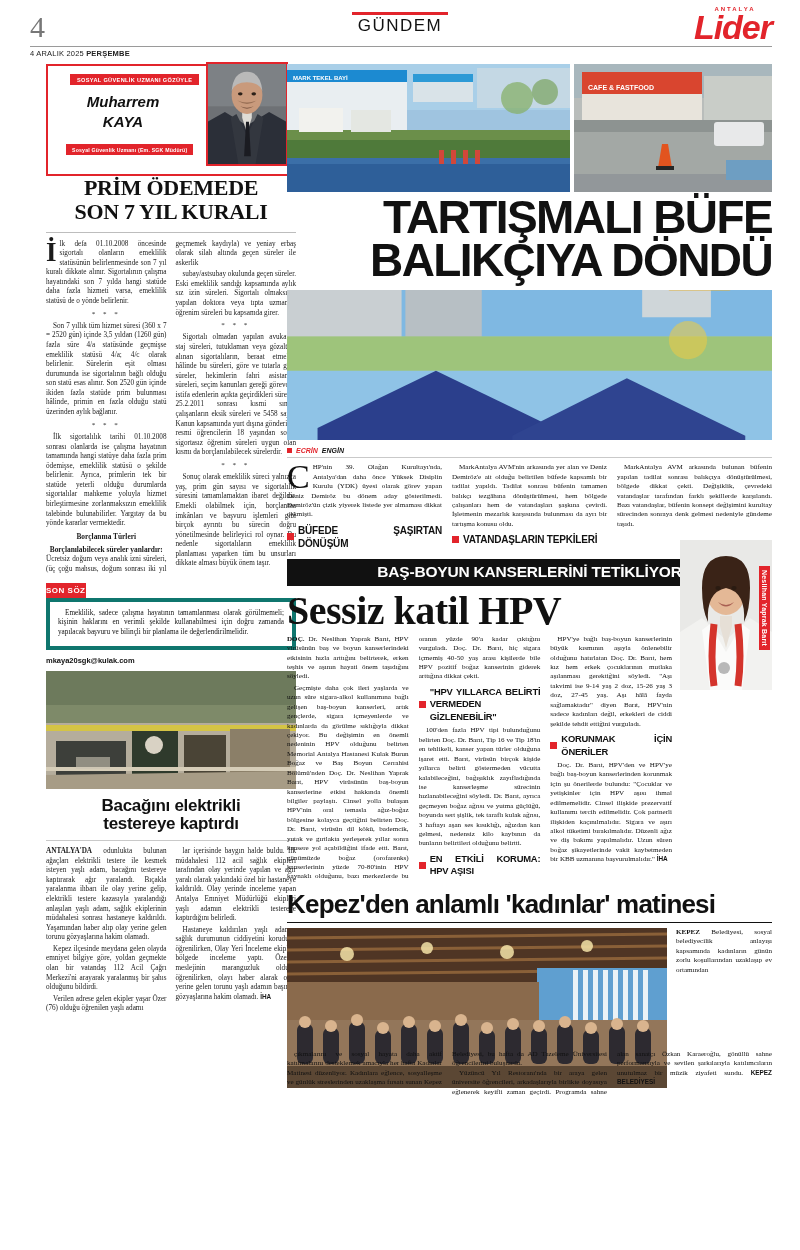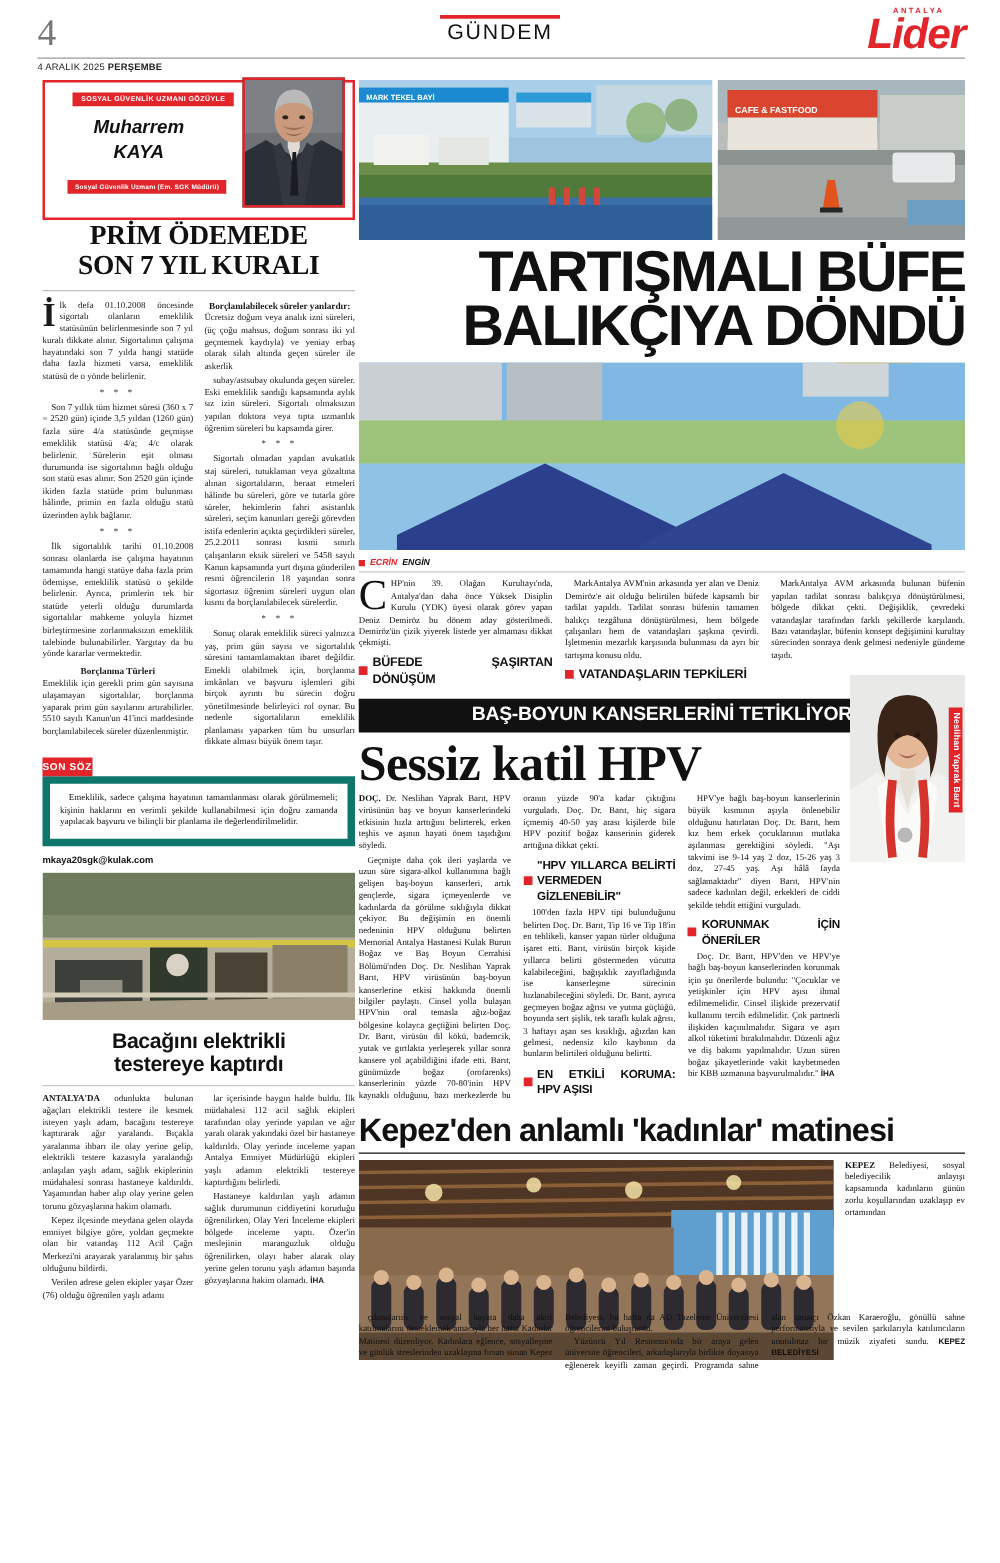--- a/index.html
+++ b/index.html
@@ -47,21 +47,21 @@
   }
   .dateline {
     position:absolute; left:30px; top:49px;
     font-family:"Liberation Sans", sans-serif;
     font-size:7.5px; color:#222; letter-spacing:.2px;
   }
   .dateline b { font-weight:700; }
 
   
   .content { position:absolute; left:30px; top:64px; width:742px; }
-  .col-left { position:absolute; left:4px; top:0; width:250px; }
+  .col-left { position:absolute; left:16px; top:0; width:250px; }
   .col-main { position:absolute; left:257px; top:0; width:485px; }
 
   
   .columnist {
     position:relative; border:2.5px solid #e2242b; height:112px;
     background:#fff;
   }
   .col-tag {
     position:absolute; left:22px; top:8px;
     background:#e2242b; color:#fff;
@@ -120,21 +120,21 @@
 
   
   .sonsoz-wrap { position:relative; margin-top:4px; }
   .sonsoz-tag {
     background:#e2242b; color:#fff; display:inline-block;
     font-family:"Liberation Sans", sans-serif;
     font-size:8px; font-weight:700; letter-spacing:.5px;
     padding:3px 0;
   }
   .sonsoz-box {
-    border:6px solid #0f766e; padding:7px 8px 8px; margin-top:0;
+    border:4px solid #0f766e; padding:7px 8px 8px; margin-top:0;
     font-size:7.2px; line-height:1.35; text-align:justify;
   }
   .sonsoz-box p { margin:0; text-indent:7px; }
 
   .email-line {
     margin-top:6px; font-family:"Liberation Sans", sans-serif;
     font-size:7.5px; font-weight:700; color:#111;
   }
 
   
@@ -312,21 +312,21 @@
         <div>SON 7 YIL KURALI</div>
       </div>
       <div class="col-rule"></div>
 
       <div class="two-col">
         <p class="noind"><span class="dropcap-i">İ</span><span>lk defa 01.10.2008 öncesinde sigortalı olanların emeklilik statüsünün belirlenmesinde son 7 yıl kuralı dikkate alınır. Sigortalının çalışma hayatındaki son 7 yılda hangi statüde daha fazla hizmeti varsa, emeklilik statüsü de o yönde belirlenir.</span></p>
         <div class="stars">* * *</div>
         <p>Son 7 yıllık tüm hizmet süresi (360 x 7 = 2520 gün) içinde 3,5 yıldan (1260 gün) fazla süre 4/a statüsünde geçmişse emeklilik statüsü 4/a; 4/c olarak belirlenir. Sürelerin eşit olması durumunda ise sigortalının bağlı olduğu son statü esas alınır. Son 2520 gün içinde ikiden fazla statüde prim bulunması hâlinde, primin en fazla olduğu statü üzerinden aylık bağlanır.</p>
         <div class="stars">* * *</div>
         <p>İlk sigortalılık tarihi 01.10.2008 sonrası olanlarda ise çalışma hayatının tamamında hangi statüye daha fazla prim ödemişse, emeklilik statüsü o şekilde belirlenir. Ayrıca, primlerin tek bir statüde yeterli olduğu durumlarda sigortalılar mahkeme yoluyla hizmet birleştirmesine zorlanmaksızın emeklilik talebinde bulunabilirler. Yargıtay da bu yönde kararlar vermektedir.</p>
-        <p class="noind"><span class="subhead-inline">Borçlanma Türleri</span><span>Emeklilik için gerekli prim gün sayısına ulaşamayan sigortalılar, borçlanma yaparak prim gün sayılarını artırabilirler. 5510 sayılı Kanun'un 41'inci maddesinde borçlanılabilecek süreler düzenlenmiştir.</span></p>
+        <p class="noind"><span class="subhead-inline">Borçlanma Türleri</span></p>
         <p class="noind"><span class="subhead-inline">Borçlanılabilecek süreler yanlardır:</span><span>Ücretsiz doğum veya analık izni süreleri, (üç çoğu mahsus, doğum sonrası iki yıl geçmemek kaydıyla) ve yeniay erbaş olarak silah altında geçen süreler ile askerlik</span></p>
         <p>subay/astsubay okulunda geçen süreler. Eski emeklilik sandığı kapsamında aylık sız izin süreleri. Sigortalı olmaksızın yapılan doktora veya tıpta uzmanlık öğrenim süreleri bu kapsamda girer.</p>
         <div class="stars">* * *</div>
         <p>Sigortalı olmadan yapılan avukatlık staj süreleri, tutuklaman veya gözaltına alınan sigortalıların, beraat etmeleri hâlinde bu süreleri, göre ve tutarla göre süreler, hekimlerin fahri asistanlık süreleri, seçim kanunları gereği görevden istifa edenlerin açıkta geçirdikleri süreler, 25.2.2011 sonrası kısmi sınırlı çalışanların eksik süreleri ve 5458 sayılı Kanun kapsamında yurt dışına gönderilen resmi öğrencilerin 18 yaşından sonra sigortasız öğrenim süreleri uygun olan kısmı da borçlanılabilecek sürelerdir.</p>
         <div class="stars">* * *</div>
         <p>Sonuç olarak emeklilik süreci yalnızca yaş, prim gün sayısı ve sigortalılık süresini tamamlamaktan ibaret değildir. Emekli olabilmek için, borçlanma imkânları ve başvuru işlemleri gibi birçok ayrıntı bu sürecin doğru yönetilmesinde belirleyici rol oynar. Bu nedenle sigortalıların emeklilik planlaması yaparken tüm bu unsurları dikkate alması büyük önem taşır.</p>
       </div>
 
       <div class="sonsoz-wrap">
         <div class="sonsoz-tag">SON SÖZ</div>

